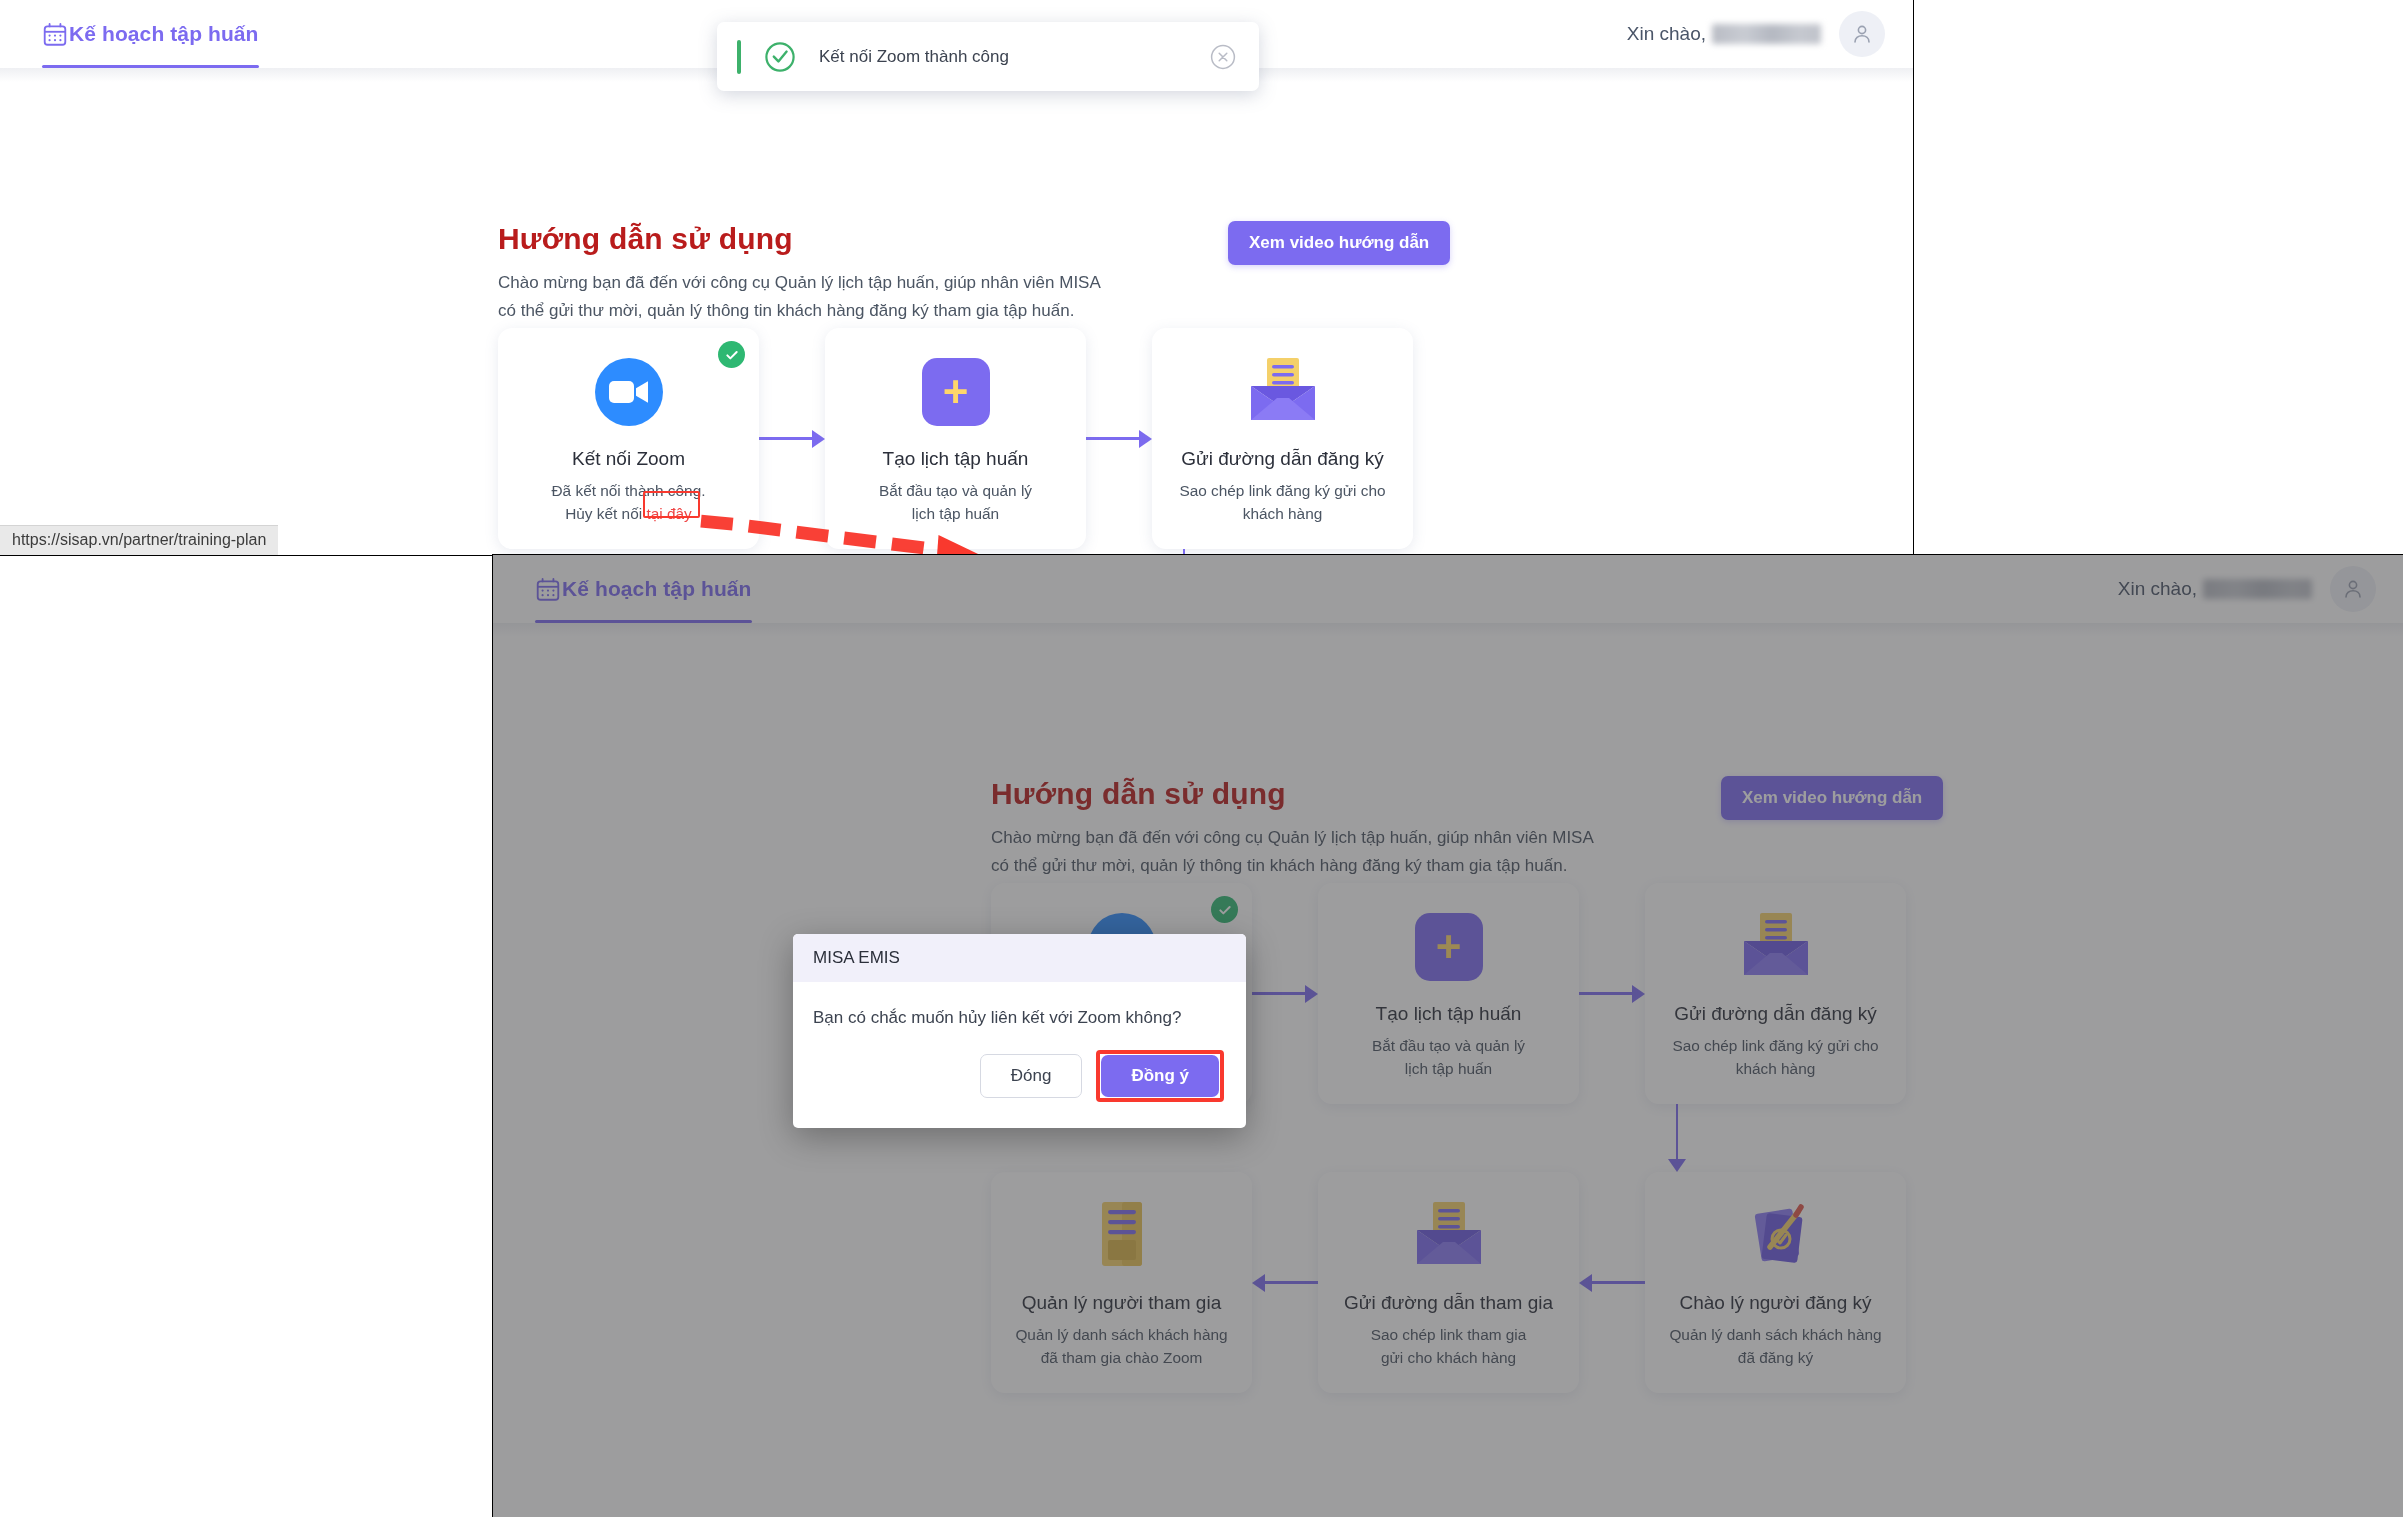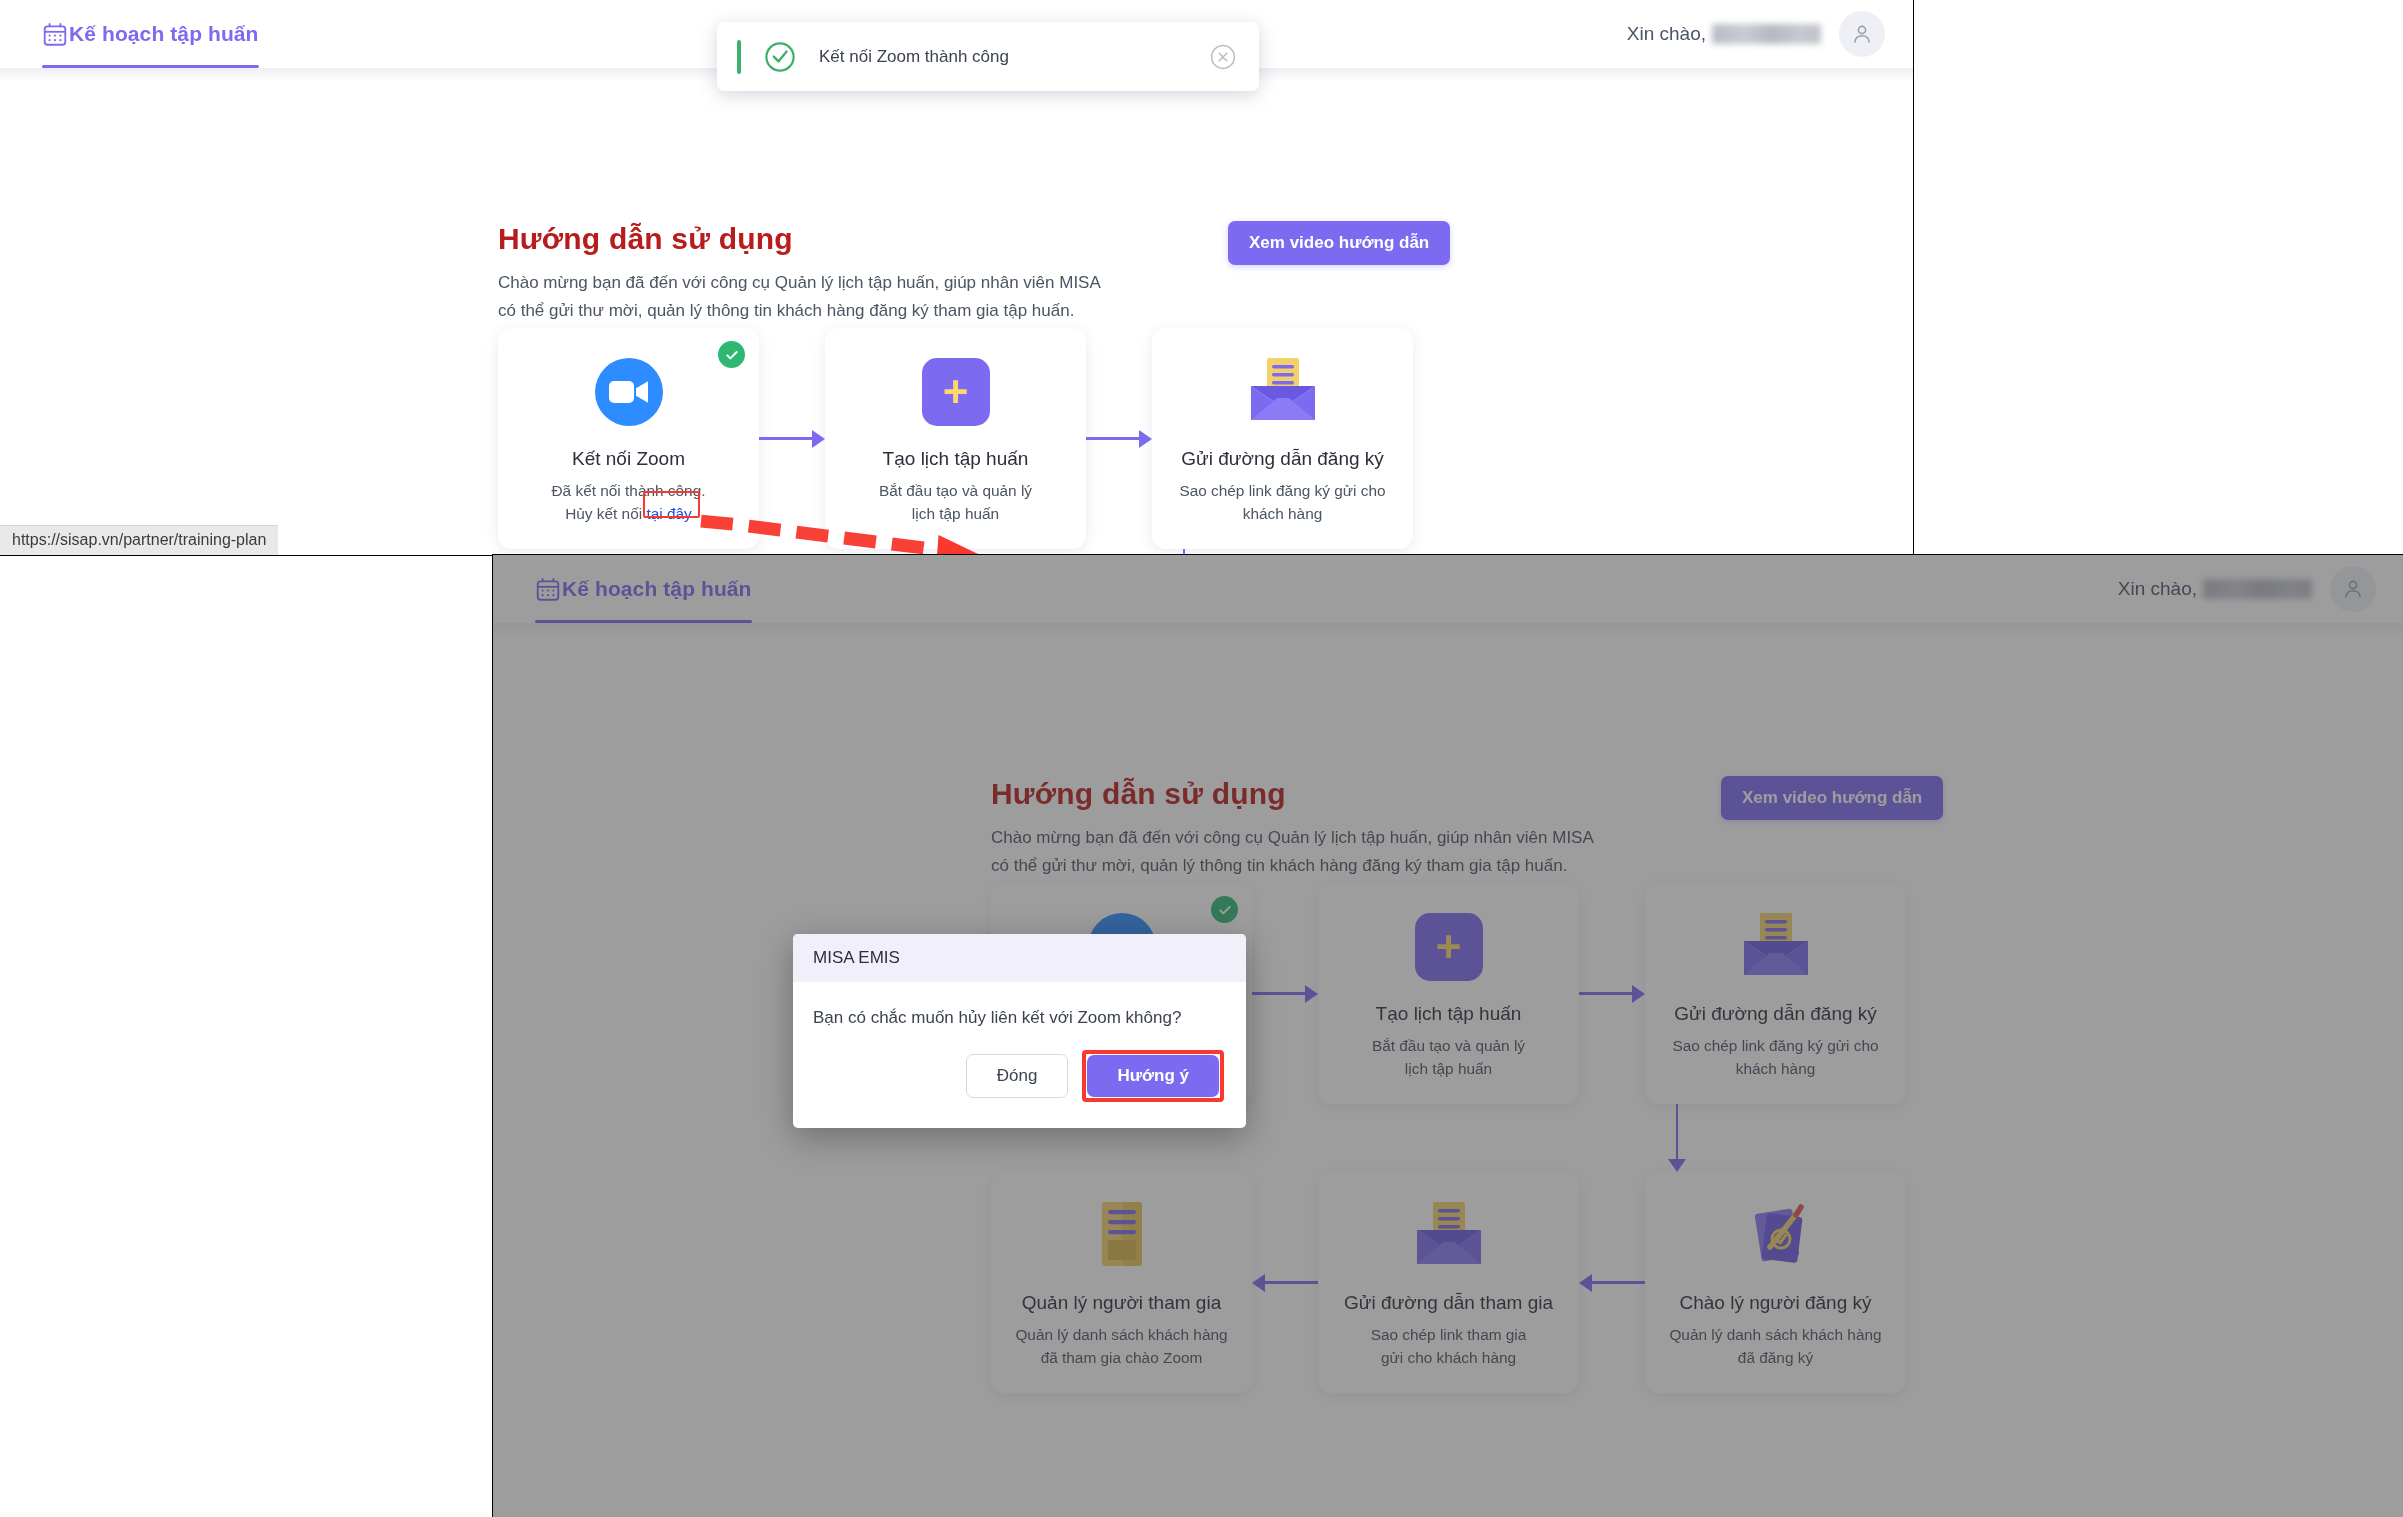--- a/index.html
+++ b/index.html
@@ -106,21 +106,21 @@
   }
   .card-icon { height: 80px; display: flex; align-items: center; justify-content: center; }
   .card-title {
     margin-top: 16px; font-size: 19px; font-weight: normal; color: #2b2f3a;
     text-align: center; white-space: nowrap;
   }
   .card-desc {
     margin-top: 9px; font-size: 15.4px; color: #4b5563; text-align: center;
     line-height: 1.52; padding: 0 14px;
   }
-  .card-desc .lnk { color: #1d4ed8; cursor: pointer; }
+  .card-desc .lnk { color: #ef4444; cursor: pointer; }
 
   .badge-check {
     position: absolute; top: 13px; right: 14px;
     width: 27px; height: 27px; border-radius: 50%;
     background: #2eb872; display: flex; align-items: center; justify-content: center;
   }
   .badge-check svg { width: 16px; height: 16px; }
 
   
   .conn-h { width: 66px; display: flex; align-items: center; justify-content: center; }
@@ -564,21 +564,21 @@
       </div>
 
       <div class="overlay"></div>
 
       <div class="modal">
         <div class="modal-head">MISA EMIS</div>
         <div class="modal-body">Bạn có chắc muốn hủy liên kết với Zoom không?</div>
         <div class="modal-foot">
           <button class="btn-sec">Đóng</button>
           <span class="btn-pri-wrap">
-            <button class="btn-pri">Hướng ý</button>
+            <button class="btn-pri">Đồng ý</button>
             <span class="hl"></span>
           </span>
         </div>
       </div>
 
     </div>
   </div>
 
   <div class="statusbar" style="bottom:962px;">https://sisap.vn/partner/training-plan</div>
 

